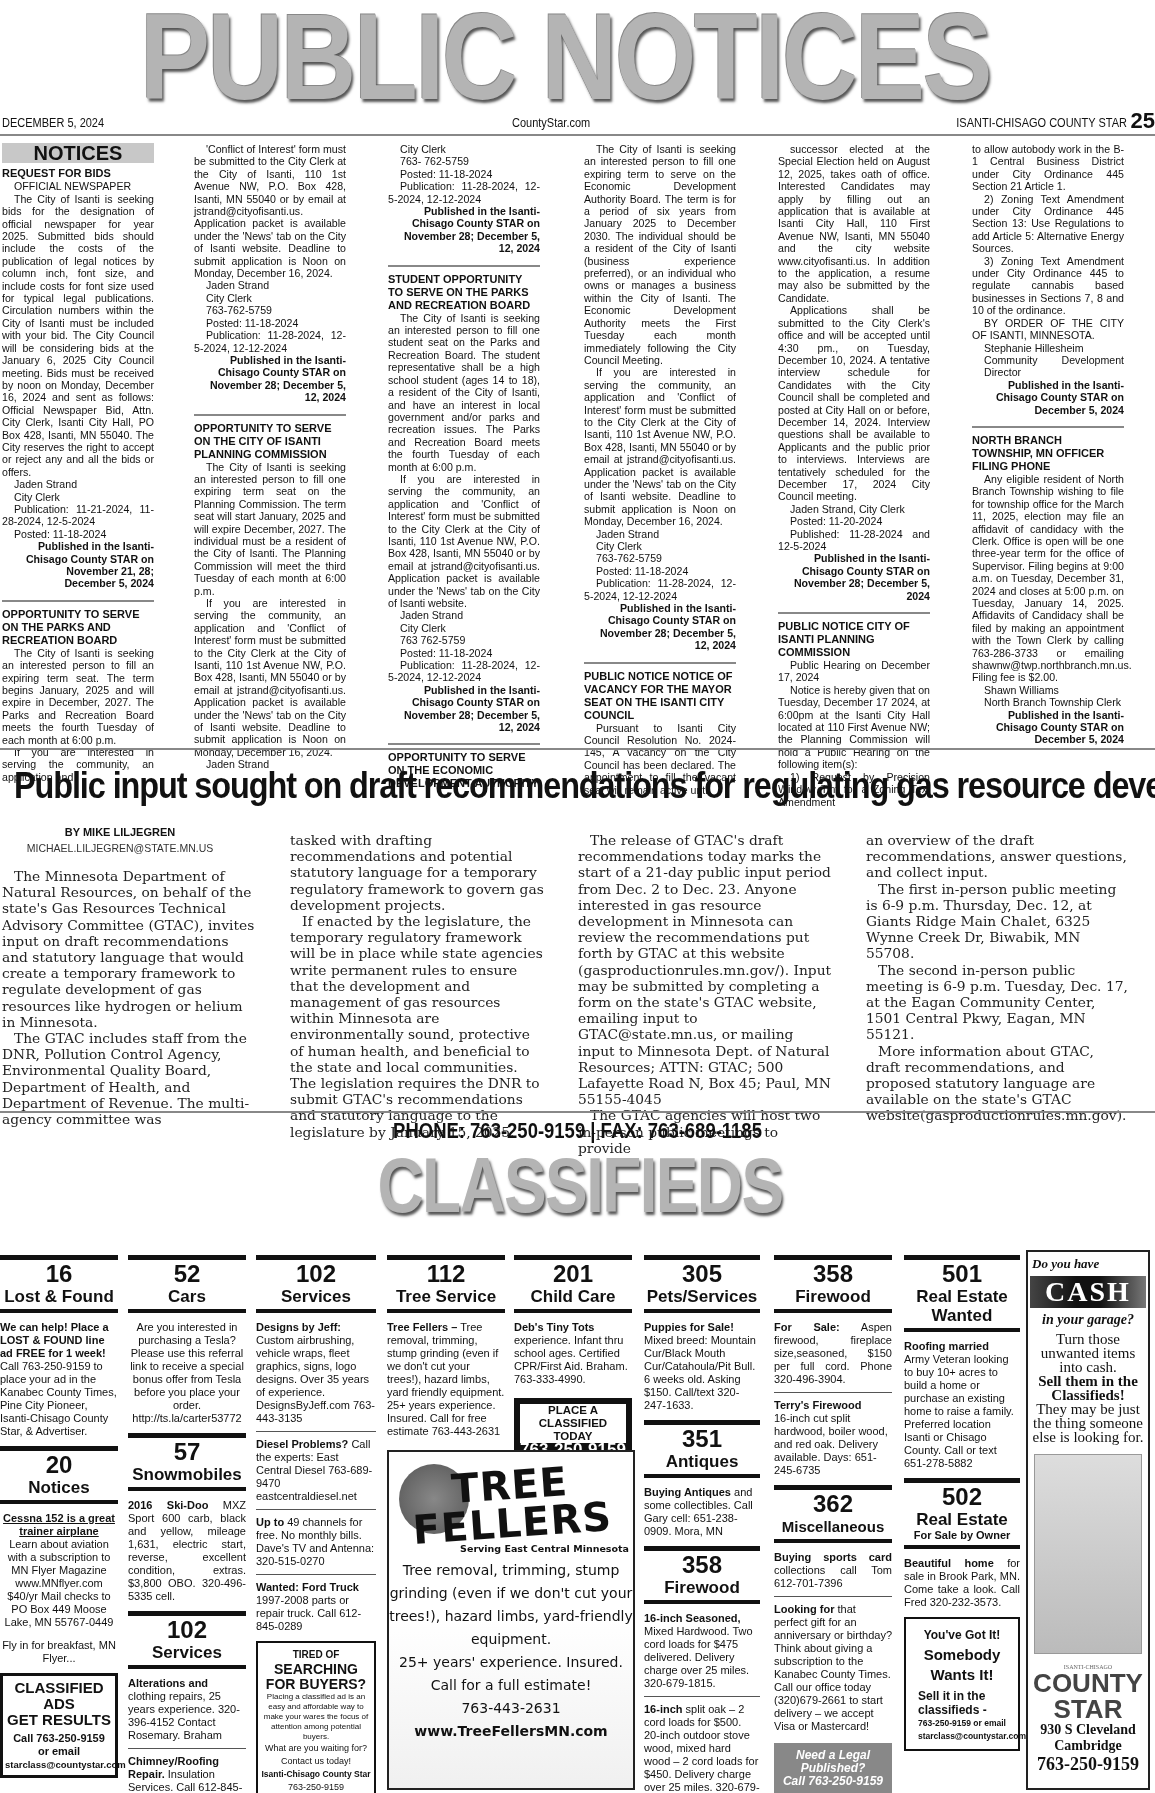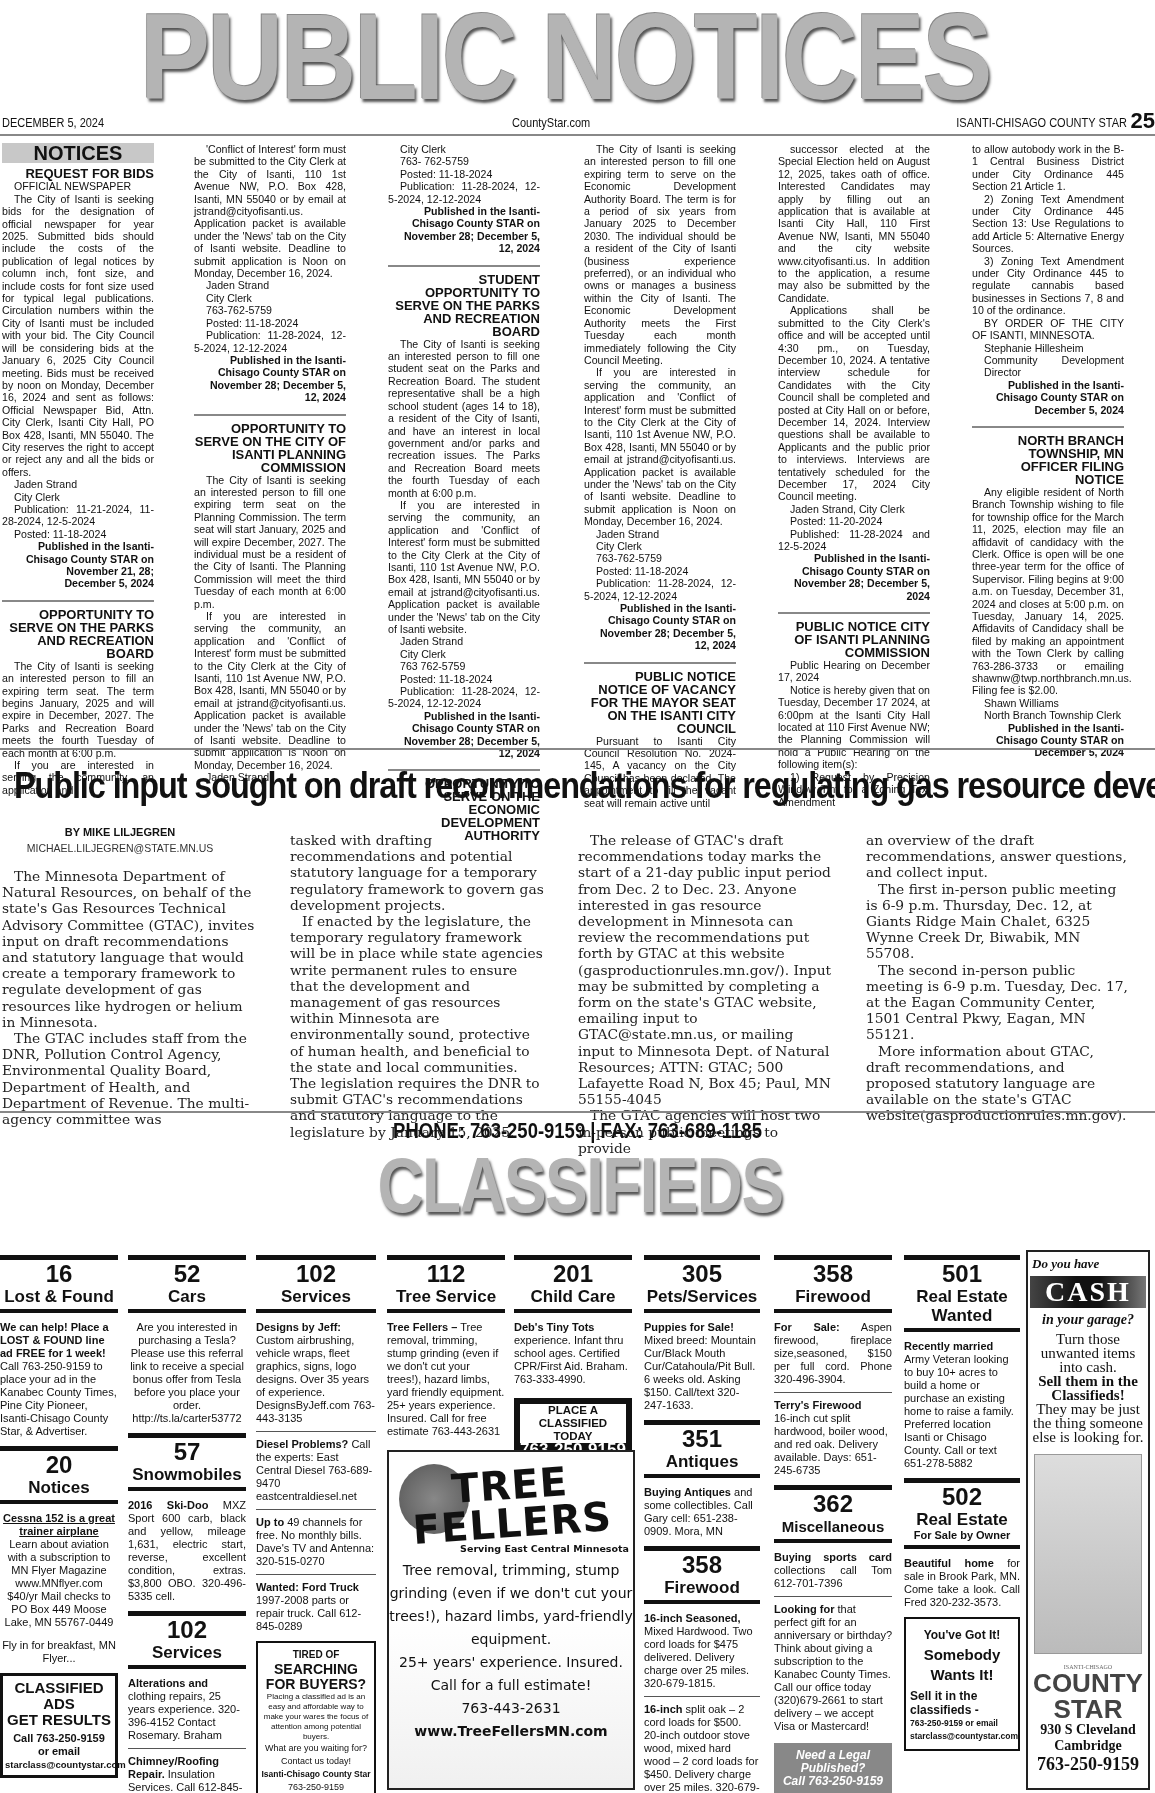--- a/index.html
+++ b/index.html
@@ -9,41 +9,41 @@
 .mast-title{position:absolute;left:140px;top:-8px;width:880px;font-family:"Liberation Sans",sans-serif;font-weight:bold;font-size:122px;letter-spacing:-3px;color:#b4b4b4;transform:scaleX(0.86);transform-origin:left top;text-shadow:2px 3px 3px #555,-1px -1px 0 #888;white-space:nowrap;line-height:130px}
 .folio{position:absolute;top:116px;font-family:"Liberation Sans",sans-serif;font-size:11px;transform:scaleY(1.2)}
 .folio-left{left:2px}
 .folio-center{left:512px}
 .folio-right{right:28px}
 .folio-page{position:absolute;right:0;top:108px;font-weight:bold;font-size:22px}
 .rule{position:absolute;left:0;width:1155px;border-top:2px solid #888}
 .col{position:absolute;font-size:10.6px;line-height:12.4px;text-align:justify}
 .col p{text-indent:12px}
 .col .ind{padding-left:12px;text-indent:0}
-.head{font-weight:bold;text-align:right;font-size:13px;line-height:13px;margin-top:2px}
+.head{font-weight:bold;text-align:left;font-size:11px;line-height:13px;margin-top:2px}
 .sep{border-top:2px solid #888;margin:10px 0 6px}
 .notices-box{background:#c8c8c8;text-align:center;font-weight:bold;font-size:20px;padding:4px 0;margin-bottom:4px}
 .pub{font-weight:bold;text-align:right;padding-left:14px}
 .story-title{position:absolute;left:14px;top:765px;font-family:"Liberation Sans",sans-serif;font-size:36px;letter-spacing:-1.2px;transform:scaleX(0.9);transform-origin:left top;white-space:nowrap}
 .byline{position:absolute;left:0;top:826px;width:240px;text-align:center}
 .byline .name{font-weight:bold;font-size:11px}
 .byline .email{font-size:10.5px;color:#333;margin-top:4px}
 .scol{position:absolute;font-family:"DejaVu Serif","Liberation Serif",serif;font-size:13.8px;line-height:16.2px;color:#222}
 .scol p{text-indent:12px}
 .phonebar{position:absolute;left:0;width:1155px;top:1118px;text-align:center;font-weight:bold;font-size:22px;letter-spacing:0;transform:scaleX(0.84)}
 .class-title{position:absolute;left:300px;top:1140px;width:560px;text-align:center;font-weight:bold;font-size:78px;color:#b4b4b4;letter-spacing:-2px;text-shadow:2px 3px 3px #555;transform:scaleX(0.82);line-height:90px}
 .cc{position:absolute;font-size:11px;line-height:13px}
 .cat{border-top:5px solid #111;border-bottom:4px solid #111;text-align:center;padding:1px 0 3px;margin-bottom:8px}
 .cat .num{font-weight:bold;font-size:24px;line-height:26px}
 .cat .lbl{font-weight:bold;font-size:17px;line-height:19px}
 .cat .sub{font-weight:bold;font-size:11px}
 .ad p{margin-bottom:0}
 .ad .lead{font-weight:bold}
 .ad-sep{border-top:1px solid #555;margin:6px 0}
-.cta{border:3px solid #111;text-align:center;padding:6px 4px;margin-top:8px}
+.cta{border:3px solid #111;text-align:center;padding:6px 12px;margin-top:8px}
 .cta .big{font-weight:bold;font-size:19px;line-height:20px}
 .cta .sm{font-size:11px;font-weight:bold}
 .blackbox{background:#111;color:#fff;text-align:center;font-weight:bold;padding:6px}
 .blackbox .t1{background:#fff;color:#111;font-size:11.5px}
 .blackbox .t2{font-size:17px}
 .tree-ad{position:absolute;left:387px;top:1450px;width:248px;height:340px;border:2px solid #222;text-align:center;font-family:"DejaVu Sans",sans-serif;background:linear-gradient(#fff 50%,#f0f0f0)}
 .tree-ad .logo{font-weight:bold;font-size:40px;line-height:38px;margin-top:14px;transform:rotate(-4deg);letter-spacing:1px}
 .tree-ad .serve{text-align:right;font-size:9.5px;font-weight:bold;padding-right:4px;line-height:13px}
 .tree-ad .body{font-size:14px;line-height:23px;margin-top:4px}
 .tree-glyph{position:absolute;left:10px;top:12px;width:70px;height:70px;border-radius:50%;background:radial-gradient(#888,#555);}
@@ -151,21 +151,21 @@
 
 <section class="col" style="left:972px;top:143px;width:152px">
   <p style="text-indent:0">to allow autobody work in the B-1 Central Business District under City Ordinance 445 Section 21 Article 1.</p>
   <p>2) Zoning Text Amendment under City Ordinance 445 Section 13: Use Regulations to add Article 5: Alternative Energy Sources.</p>
   <p>3) Zoning Text Amendment under City Ordinance 445 to regulate cannabis based businesses in Sections 7, 8 and 10 of the ordinance.</p>
   <p>BY ORDER OF THE CITY OF ISANTI, MINNESOTA.</p>
   <p class="ind">Stephanie Hillesheim</p>
   <p class="ind">Community Development Director</p>
   <p class="pub">Published in the Isanti-Chisago County STAR on December 5, 2024</p>
   <div class="sep"></div>
-  <div class="head">NORTH BRANCH TOWNSHIP, MN OFFICER FILING NOTICE</div>
+  <div class="head">NORTH BRANCH TOWNSHIP, MN OFFICER FILING PHONE</div>
   <p>Any eligible resident of North Branch Township wishing to file for township office for the March 11, 2025, election may file an affidavit of candidacy with the Clerk. Office is open will be one three-year term for the office of Supervisor. Filing begins at 9:00 a.m. on Tuesday, December 31, 2024 and closes at 5:00 p.m. on Tuesday, January 14, 2025. Affidavits of Candidacy shall be filed by making an appointment with the Town Clerk by calling 763-286-3733 or emailing shawnw@twp.northbranch.mn.us. Filing fee is $2.00.</p>
   <p class="ind">Shawn Williams</p>
   <p class="ind">North Branch Township Clerk</p>
   <p class="pub">Published in the Isanti-Chisago County STAR on December 5, 2024</p>
 </section>
 
 <div class="rule" style="top:748px"></div>
 
 <h1 class="story-title">Public input sought on draft recommendations for regulating gas resource development</h1>
 <div class="byline">
@@ -337,21 +337,21 @@
     <div>Need a Legal Published?</div>
     <div>Call 763-250-9159</div>
   </div>
 </section>
 
 <section class="cc" style="left:904px;top:1255px;width:116px">
   <div class="cat">
     <div class="num">501</div>
     <div class="lbl">Real Estate Wanted</div>
   </div>
-  <p><b>Recently married</b><br><span>Army Veteran looking to buy 10+ acres to build a home or purchase an existing home to raise a family. Preferred location Isanti or Chisago County. Call or text 651-278-5882</span></p>
+  <p><b>Roofing married</b><br><span>Army Veteran looking to buy 10+ acres to build a home or purchase an existing home to raise a family. Preferred location Isanti or Chisago County. Call or text 651-278-5882</span></p>
   <div class="cat" style="margin-top:8px">
     <div class="num">502</div>
     <div class="lbl">Real Estate</div>
     <div class="sub">For Sale by Owner</div>
   </div>
   <p style="text-align:justify"><b>Beautiful home</b> <span>for sale in Brook Park, MN. Come take a look. Call Fred 320-232-3573.</span></p>
   <div class="cta" style="text-align:left;border-width:2px">
     <div class="big" style="font-size:12px;text-align:center">You've Got It!</div>
     <div class="big" style="font-size:15px;text-align:center">Somebody</div>
     <div class="big" style="font-size:15px;text-align:center">Wants It!</div>

